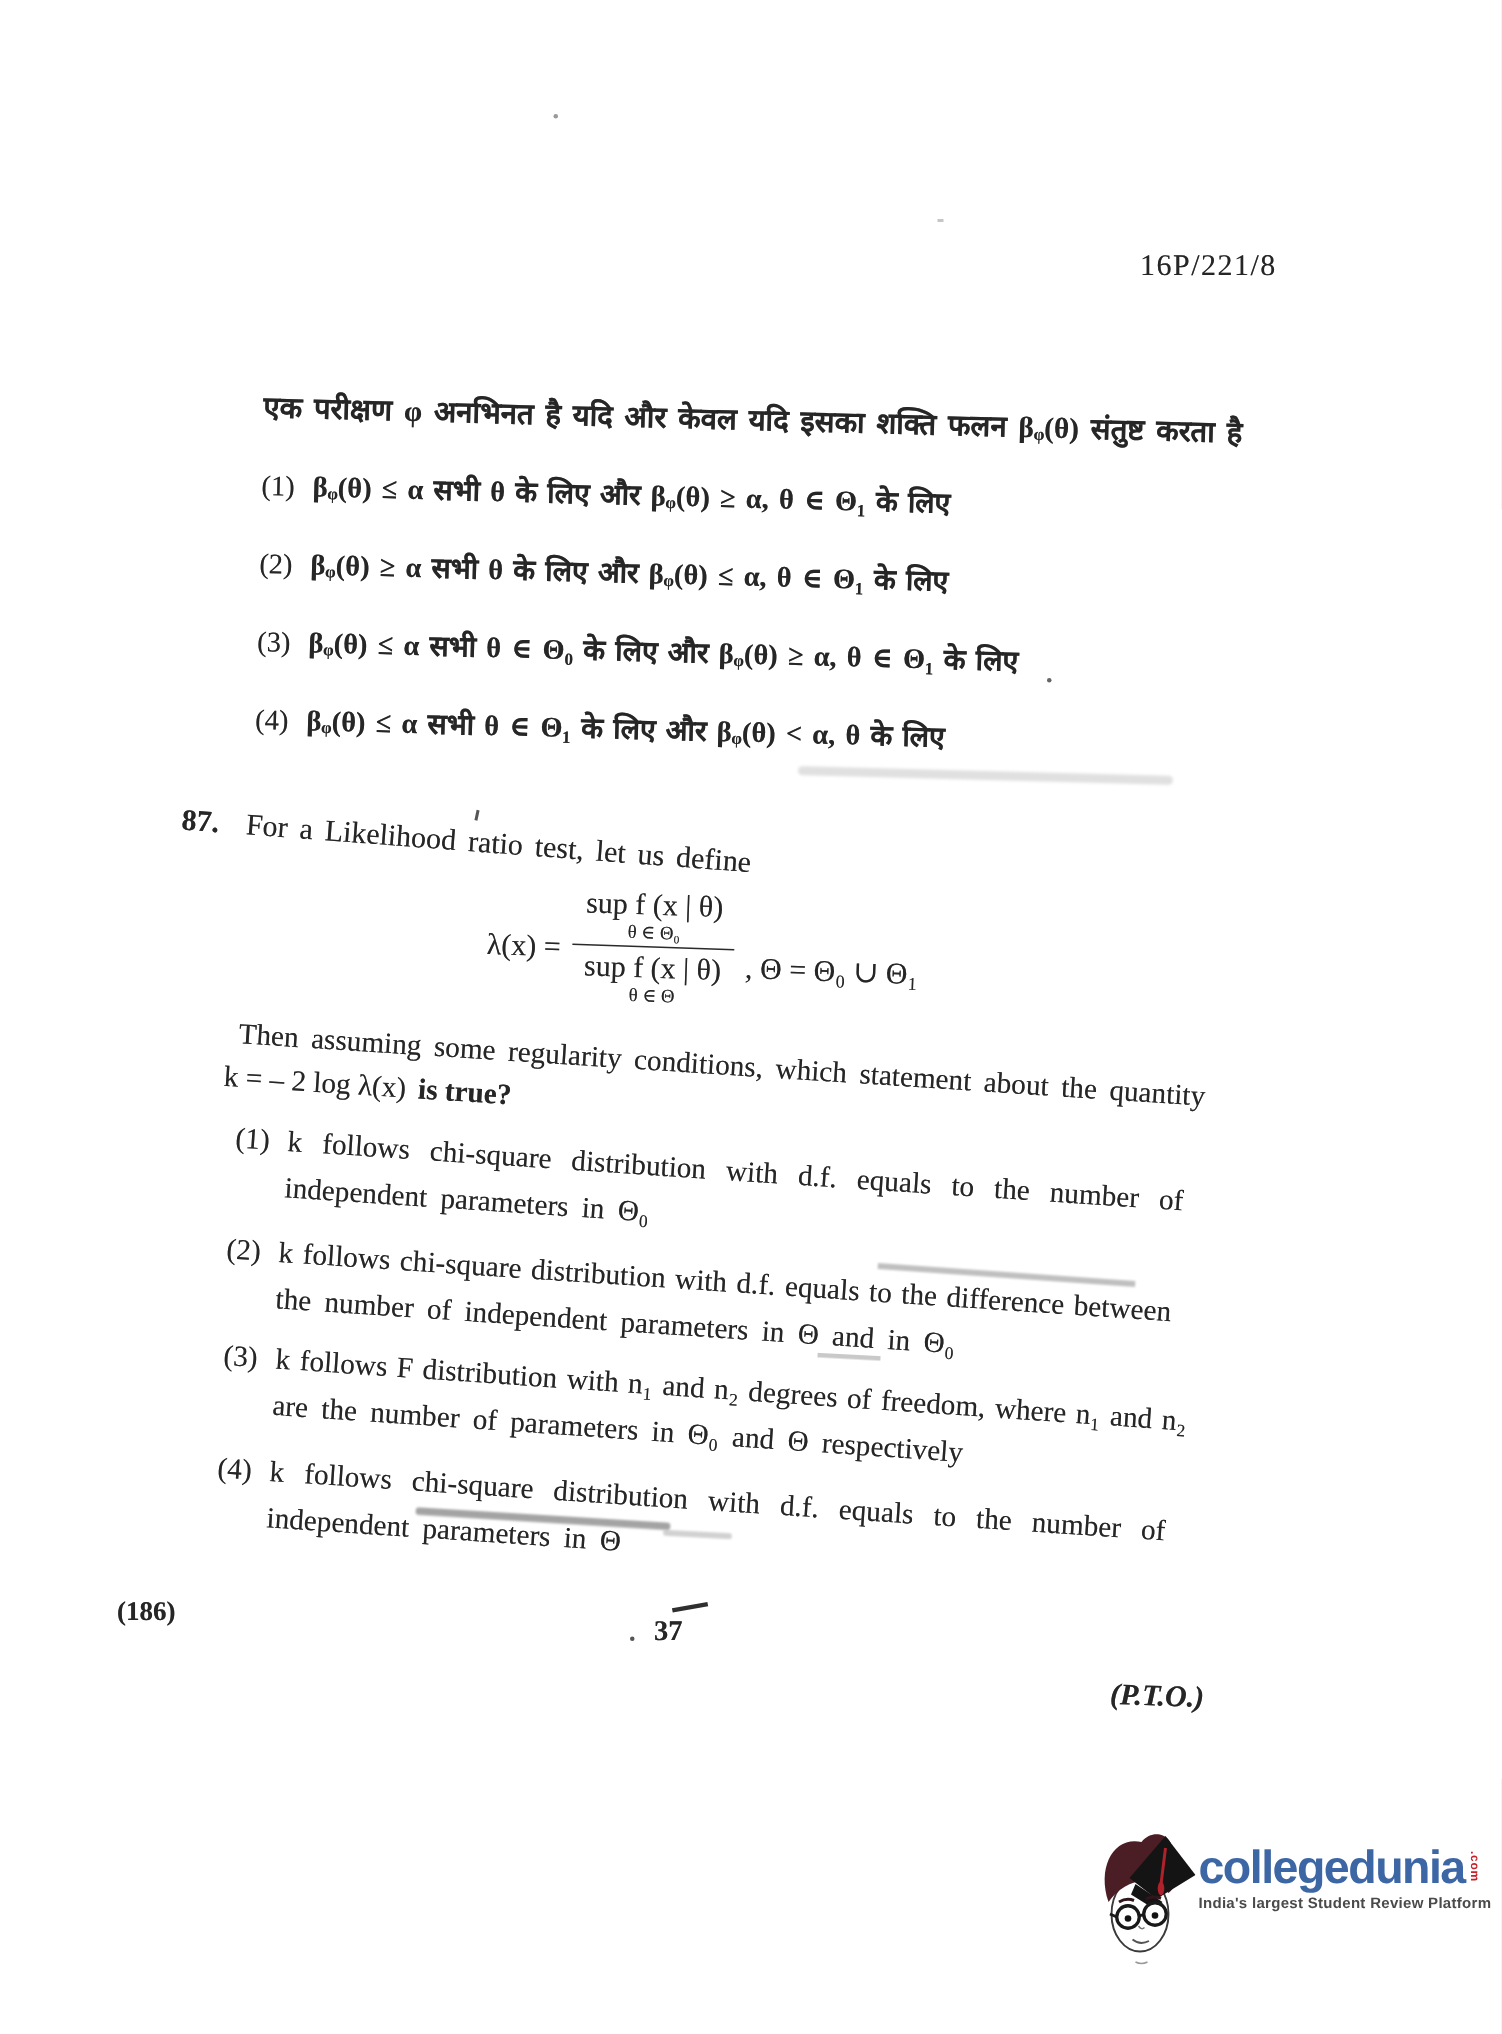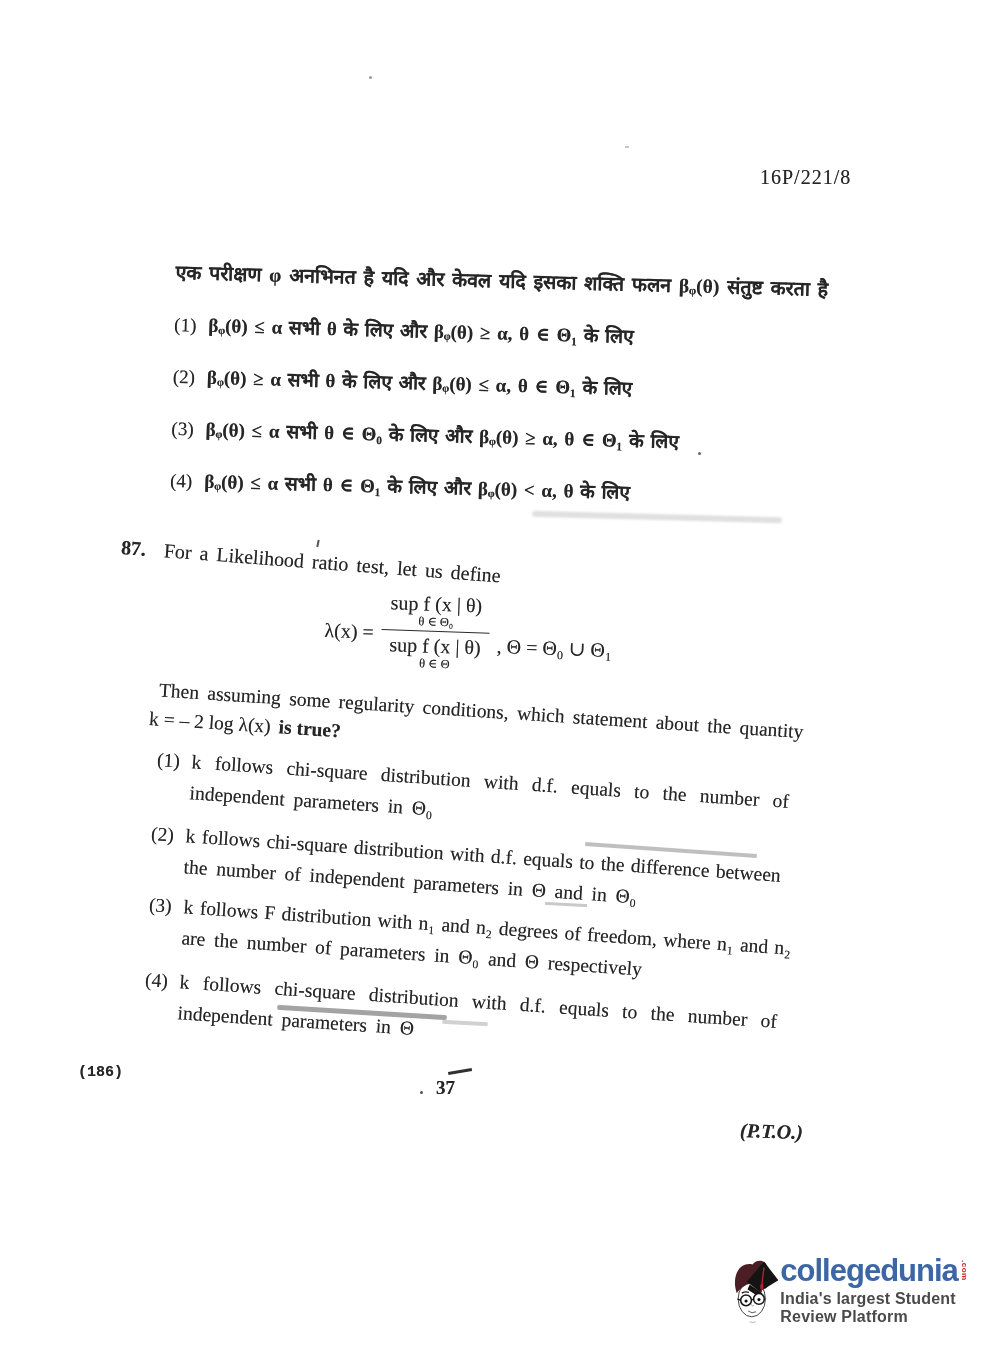--- a/index.html
+++ b/index.html
@@ -36,32 +36,32 @@
   .s2 b{margin-left:8px;}
   
   .eopt{display:flex;gap:12px;font-size:19.5px;line-height:27px;transform-origin:0 0;}
   .eopt .lines{display:block;}
   .eline{display:block;white-space:nowrap;}
   .eline.l2{margin-top:4px;}
   .ws-wide{word-spacing:8.5px;}
   .ws-mid{word-spacing:4px;}
   .ws-sm{word-spacing:1.5px;}
   
-  .serial{font-size:15px;font-weight:700;font-family:Liberation Mono, monospace;}
+  .serial{font-size:18px;font-weight:700;}
   .pageno{font-size:19px;}
   .pto{font-size:20px;font-style:italic;font-weight:600;transform:rotate(2deg);}
   
   .art{position:absolute;pointer-events:none;}
   
-  .logo{left:731px;top:1242px;display:flex;align-items:flex-start;text-shadow:none;}
+  .logo{left:731px;top:1216px;display:flex;align-items:flex-start;text-shadow:none;}
   .logo-textcol{margin-left:2px;padding-top:14px;font-family:"Liberation Sans","DejaVu Sans",sans-serif;}
   .logo-row{display:flex;align-items:flex-start;}
   .logo-word{font-size:31px;font-weight:700;color:#3c66a4;letter-spacing:-1px;line-height:30px;}
   .logo-tld{writing-mode:vertical-rl;font-size:8px;font-weight:700;color:#c8232c;margin-left:2px;margin-top:4px;letter-spacing:.5px;}
-  .logo-tag{font-size:16px;font-weight:700;color:#4a4a4a;letter-spacing:.2px;margin-top:4px;}
+  .logo-tag{font-size:10px;font-weight:700;color:#4a4a4a;letter-spacing:.2px;margin-top:4px;}
 </style>
 </head>
 <body>
 
 <div class="page">
 
   <div class="abs code" style="left:760px;top:166px;">16P/221/8</div>
 
   <section class="abs hindi">
     <div class="h-intro">एक परीक्षण φ अनभिनत है यदि और केवल यदि इसका शक्ति फलन βᵩ(θ) संतुष्ट करता है</div>

